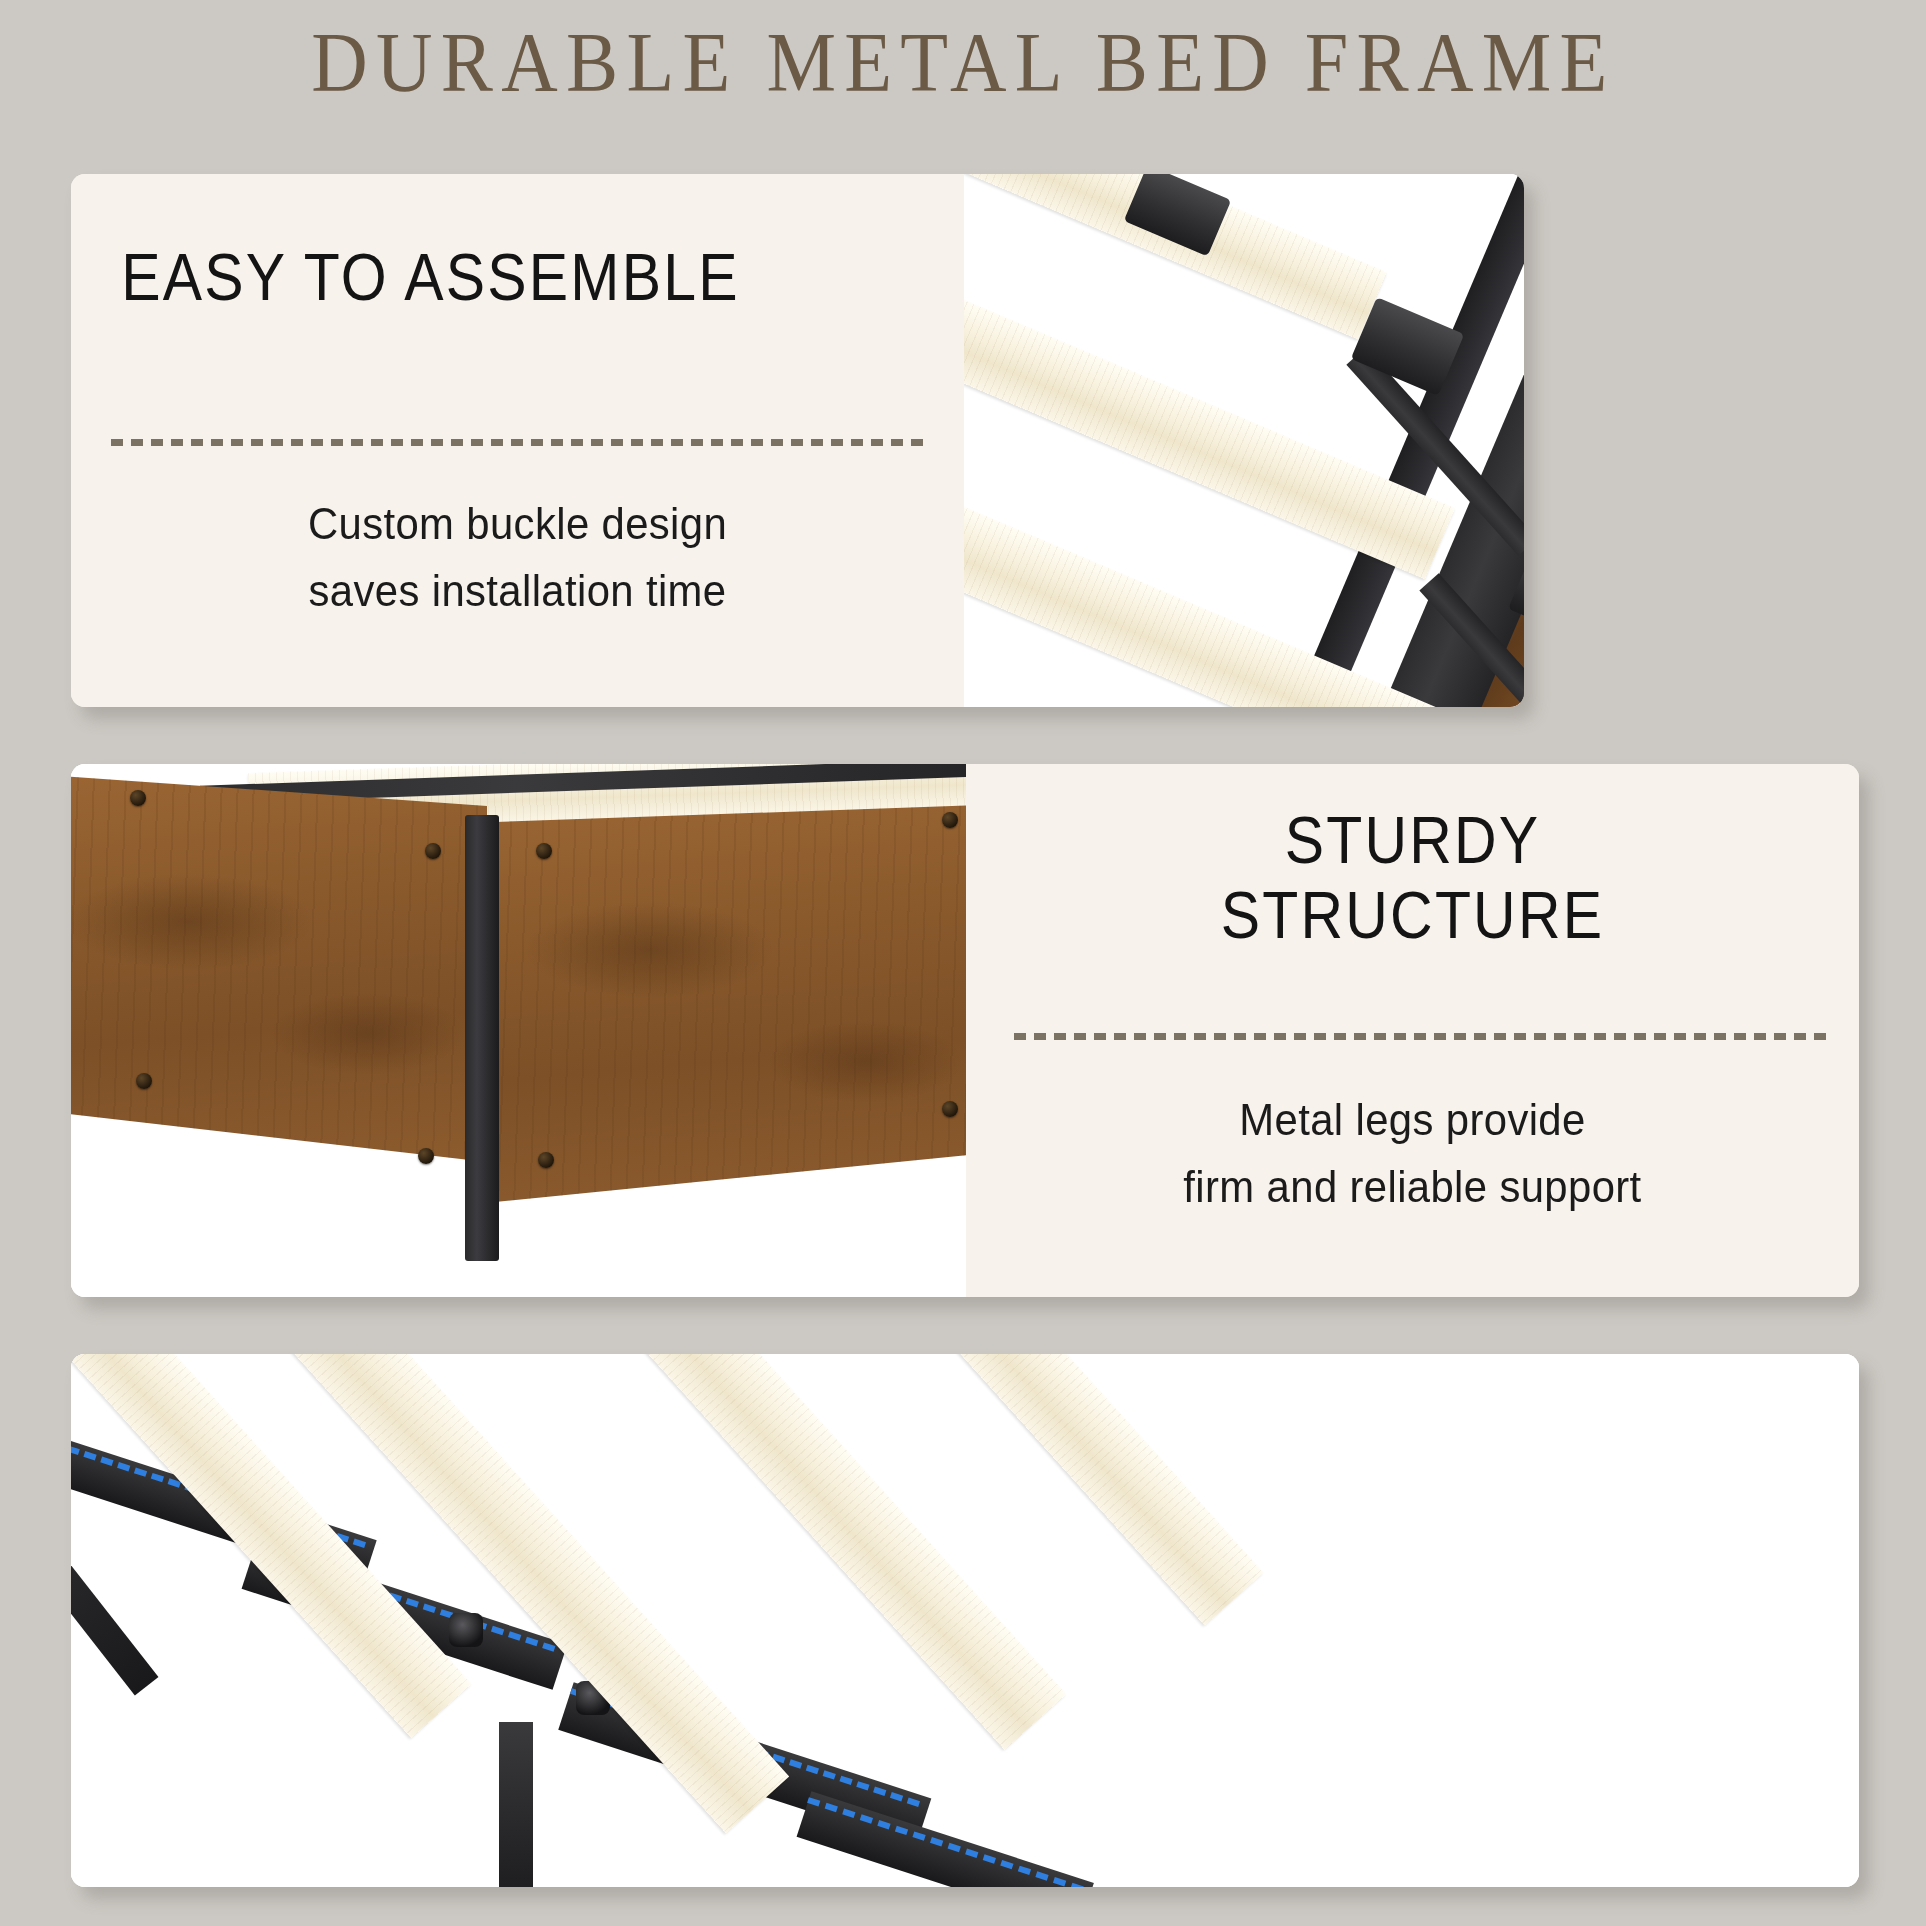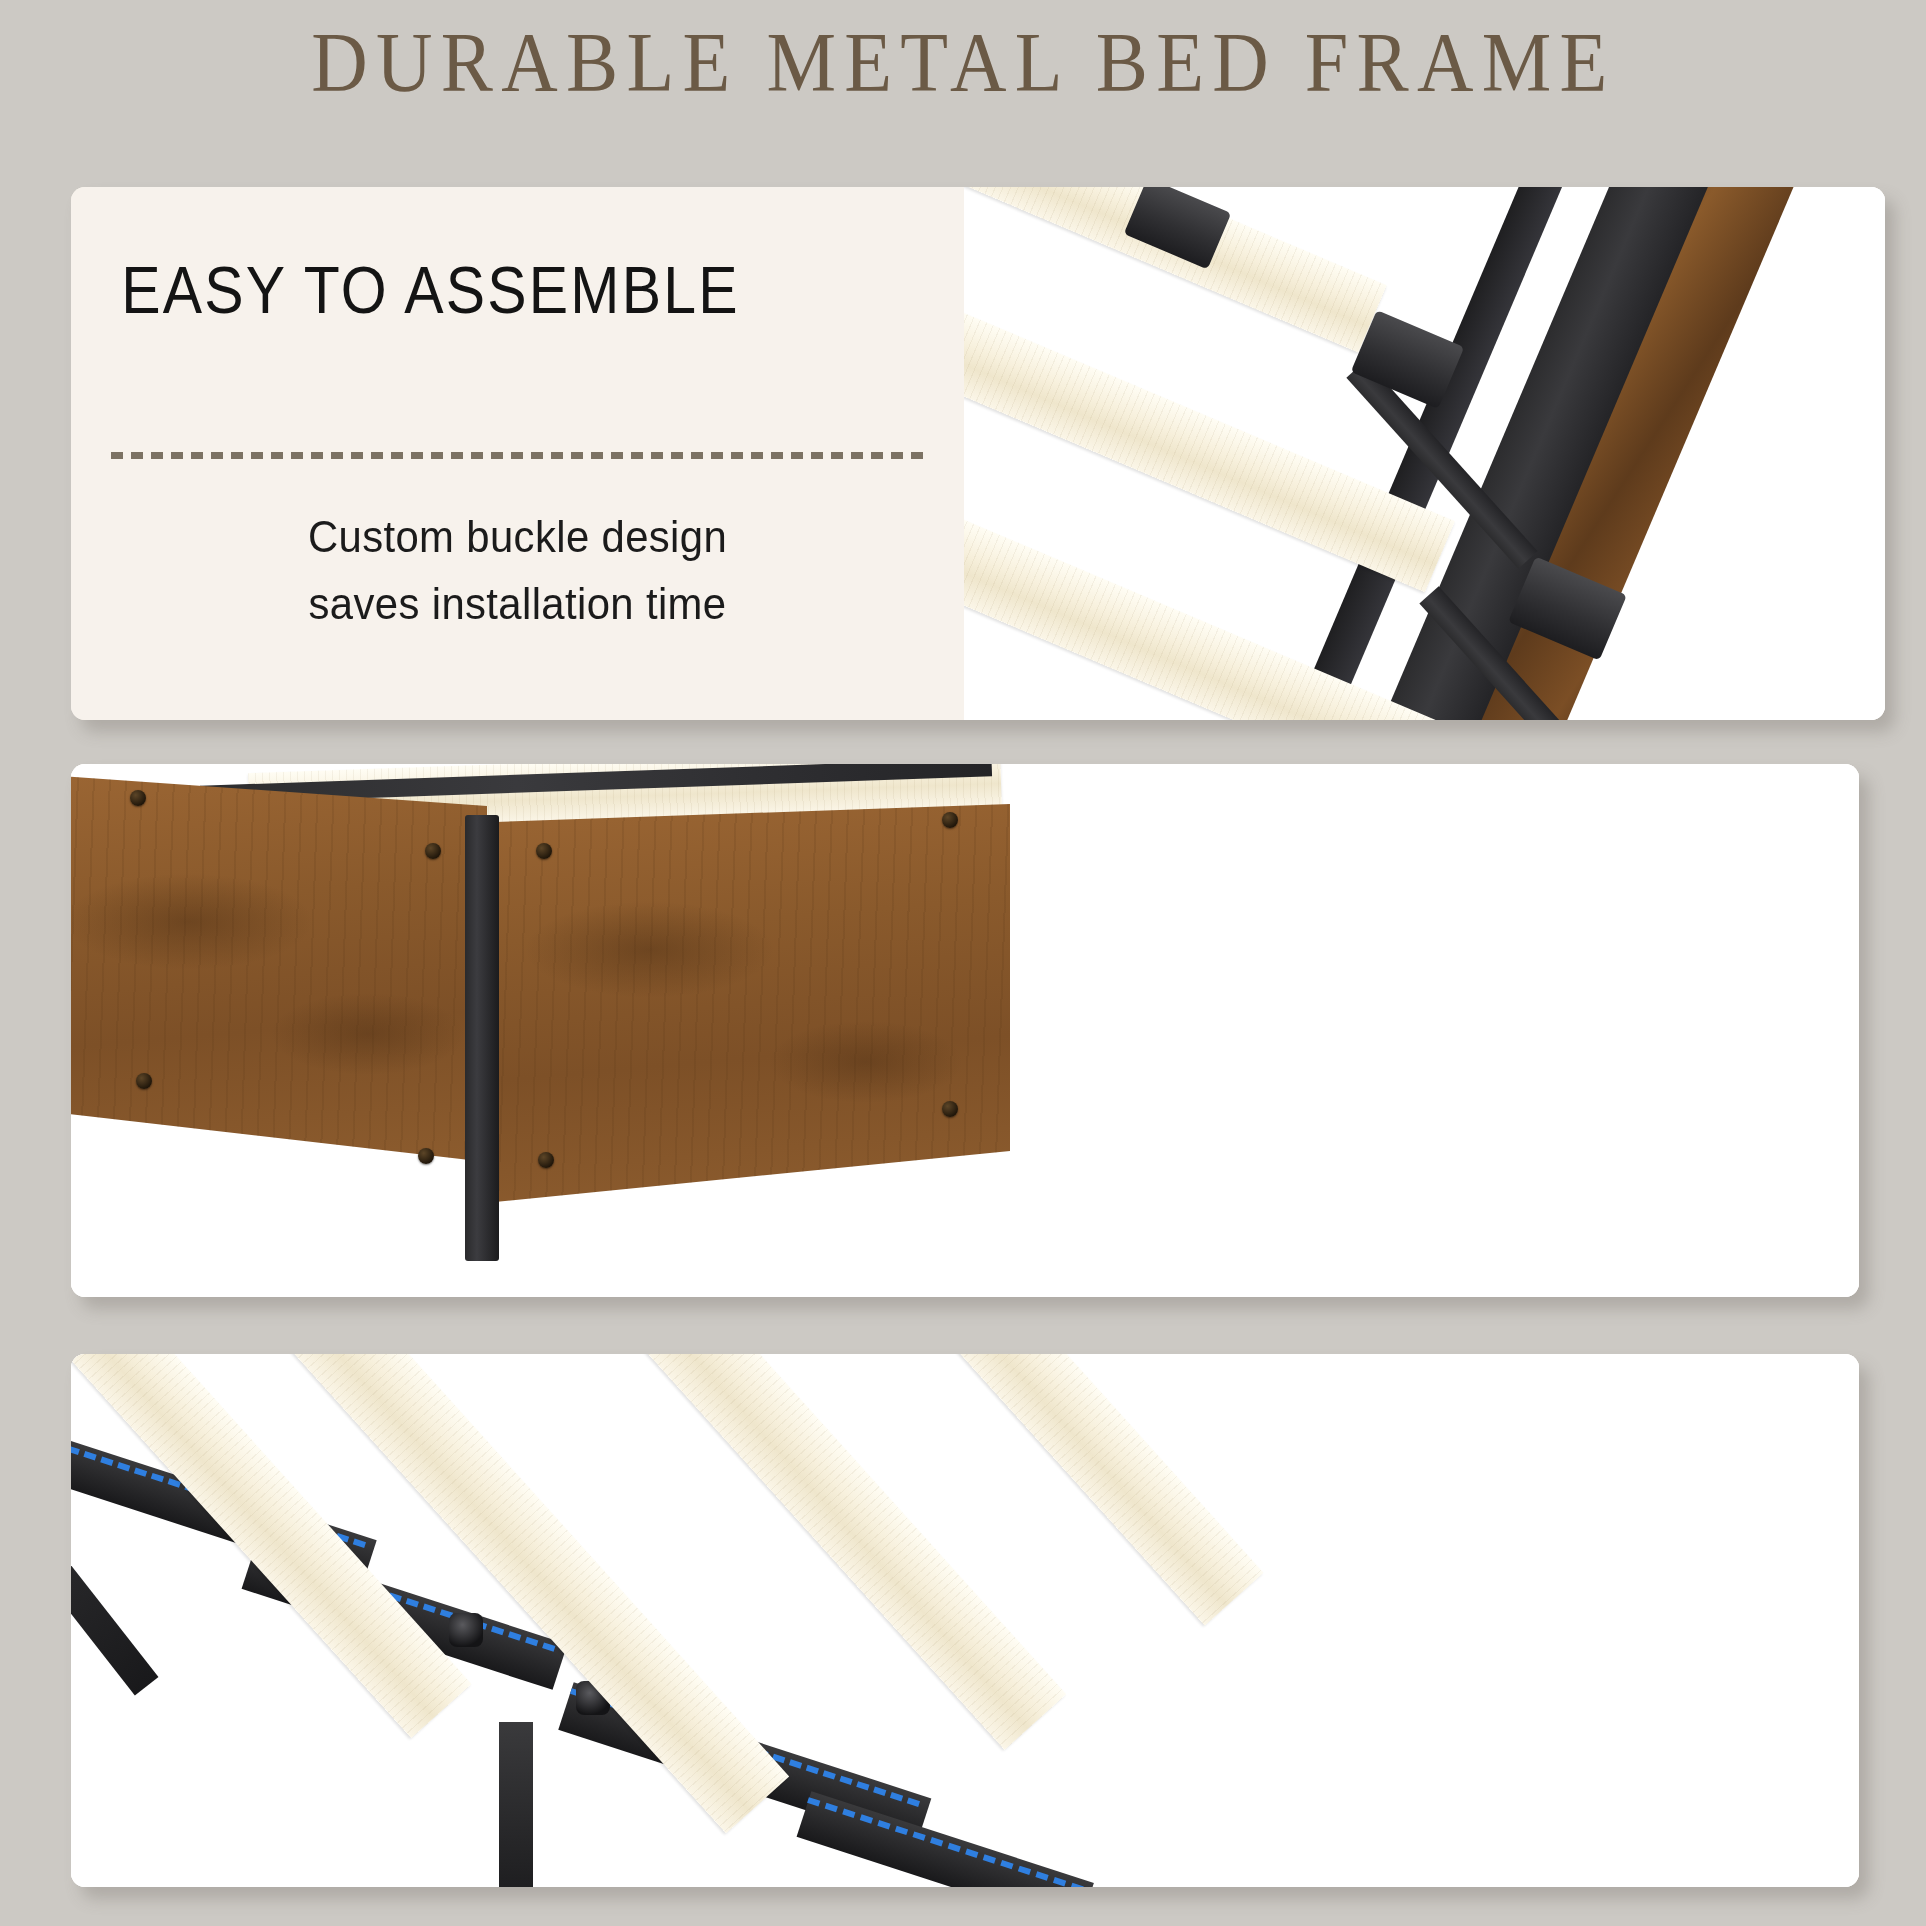--- a/index.html
+++ b/index.html
@@ -29,21 +29,21 @@
 
   
   .panel{
     position:absolute;
     background:#f7f2ec;
     border-radius:14px;
     box-shadow:10px 12px 16px rgba(110,104,96,0.30);
     overflow:hidden;
     display:flex;
   }
-  #panel-1{left:71px;top:187px;width:1814px;height:533px;}
+  #panel-1{left:71px;top:174px;width:1453px;height:533px;}
   #panel-2{left:71px;top:764px;width:1788px;height:533px;}
   #panel-3{left:71px;top:1354px;width:1788px;height:533px;}
 
   .text-side{
     width:893px;height:100%;
     background:#f7f2ec;
     position:relative;
     flex:0 0 893px;
     box-sizing:border-box;
   }
@@ -190,20 +190,31 @@
         <div class="screw" style="left:59px;top:26px;"></div>
         <div class="screw" style="left:354px;top:79px;"></div>
         <div class="screw" style="left:465px;top:79px;"></div>
         <div class="screw" style="left:871px;top:48px;"></div>
         <div class="screw" style="left:65px;top:309px;"></div>
         <div class="screw" style="left:347px;top:384px;"></div>
         <div class="screw" style="left:467px;top:388px;"></div>
         <div class="screw" style="left:871px;top:337px;"></div>
       </div>
     </div>
+    <div class="text-side">
+      <div class="heading h-center two-line">
+        <div>STURDY</div>
+        <div>STRUCTURE</div>
+      </div>
+      <div class="divider"></div>
+      <div class="sub">
+        <div>Metal legs provide</div>
+        <div>firm and reliable support</div>
+      </div>
+    </div>
   </div>
 
   <div class="panel" id="panel-3">
     <div class="img-side">
       <div class="scene">
 
         <div class="barrail" style="left:-59px;top:69px;width:376px;height:46px;transform:rotate(18deg);transform-origin:left center;"></div>
         <div class="eva" style="left:-54px;top:75px;width:366px;transform:rotate(18deg);transform-origin:left center;"></div>
 
         <div class="barrail" style="left:178px;top:188px;width:327px;height:48px;transform:rotate(18deg);transform-origin:left center;"></div>

